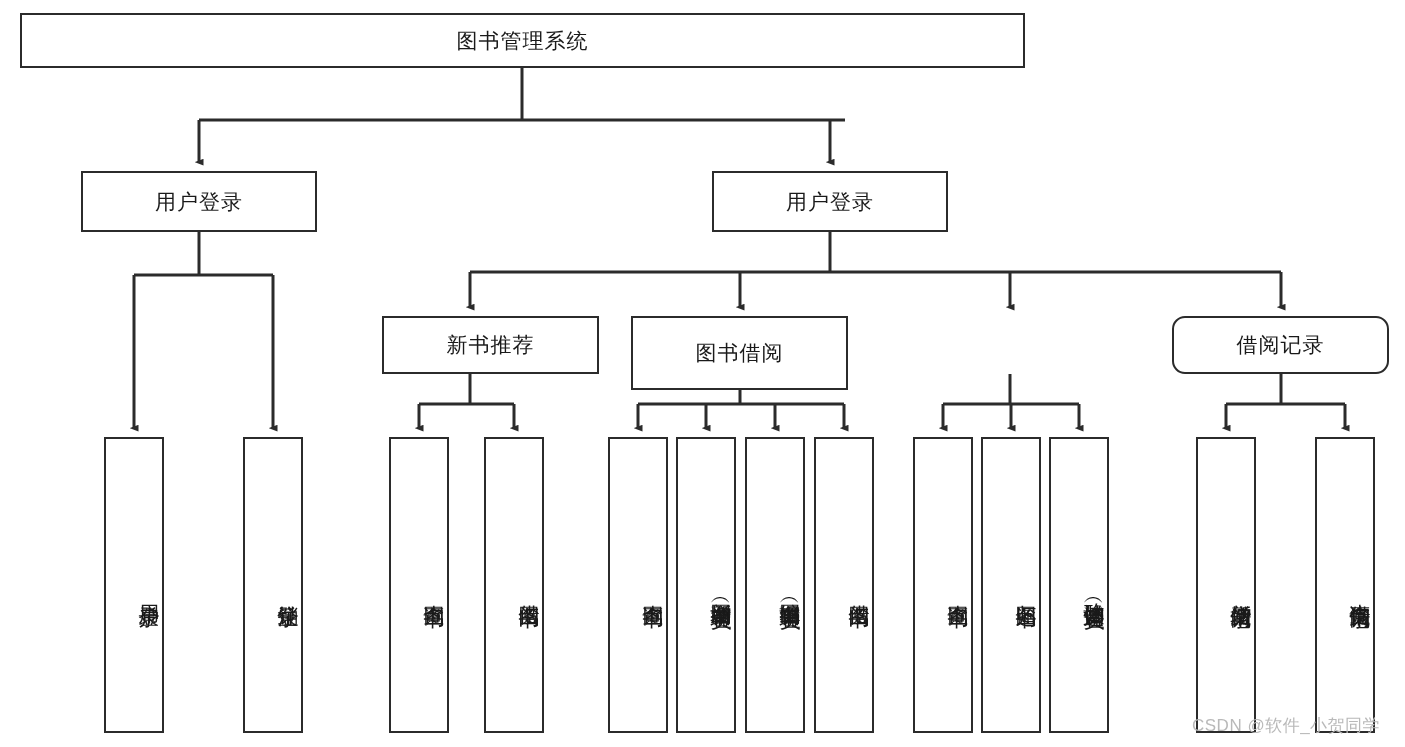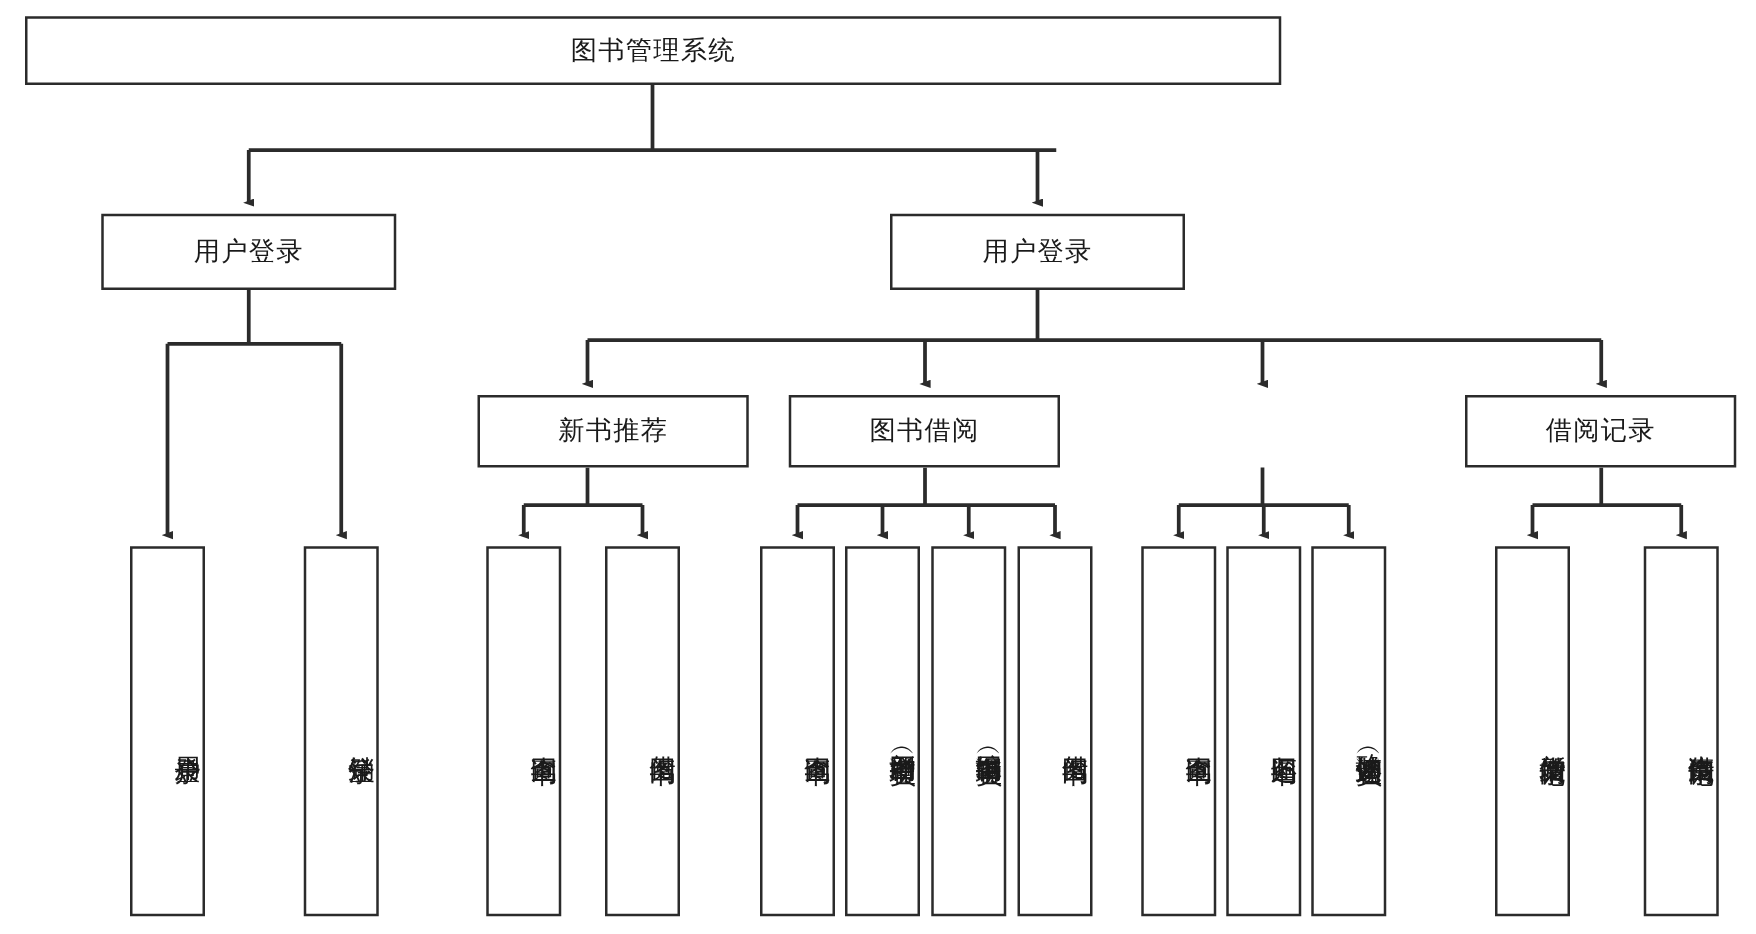--- a/index.html
+++ b/index.html
@@ -116,22 +116,22 @@
       <path d="M1345,404 L1345,428" marker-end="url(#arrow)"></path>
     </g>
   </svg>
 
   <div class="node h" id="node-root" style="left: 20px; top: 13px; width: 1005px; height: 55px;">图书管理系统</div>
 
   <div class="node h" id="node-l2-0" style="left: 81px; top: 171px; width: 236px; height: 61px;">用户登录</div>
   <div class="node h" id="node-l2-1" style="left: 712px; top: 171px; width: 236px; height: 61px;">用户登录</div>
 
   <div class="node h" id="node-l3-0" style="left: 362px; top: 316px; width: 217px; height: 58px; margin-left: 20px;">新书推荐</div>
-  <div class="node h" id="node-l3-1" style="left: 631px; top: 316px; width: 217px; height: 58px;">图书借阅</div>
-  <div class="node h" id="node-l3-3" style="left: 1172px; top: 316px; width: 217px; height: 58px;">借阅记录</div>
+  <div class="node h" id="node-l3-1" style="left: 631px; top: 316px; width: 217px; height: 74px;">图书借阅</div>
+  <div class="node h" id="node-l3-3" style="left: 1172px; top: 316px; width: 217px; height: 58px; border-radius: 13px;">借阅记录</div>
 
   <div class="node v" id="leaf-0" style="left: 104px; top: 437px; width: 60px; height: 296px;">
       <span class="vtext">用户登录</span>
     </div>
   <div class="node v" id="leaf-1" style="left: 243px; top: 437px; width: 60px; height: 296px;">
       <span class="vtext">注销登录</span>
     </div>
   <div class="node v" id="leaf-2" style="left: 389px; top: 437px; width: 60px; height: 296px;">
       <span class="vtext">查询图书</span>
     </div>
@@ -159,14 +159,15 @@
   <div class="node v" id="leaf-10" style="left: 1049px; top: 437px; width: 60px; height: 296px;">
       <span class="vtext">确认归还（管理员）</span>
     </div>
   <div class="node v" id="leaf-11" style="left: 1196px; top: 437px; width: 60px; height: 296px;">
       <span class="vtext">新增借阅记录</span>
     </div>
   <div class="node v" id="leaf-12" style="left: 1315px; top: 437px; width: 60px; height: 296px;">
       <span class="vtext">查询借阅记录</span>
     </div>
 
+  <div class="watermark" id="watermark" style="left: 1192px; top: 714px; color: rgb(185, 185, 185);">CSDN @软件_小贺同学</div>
 
 </div>
 
 </body></html>

